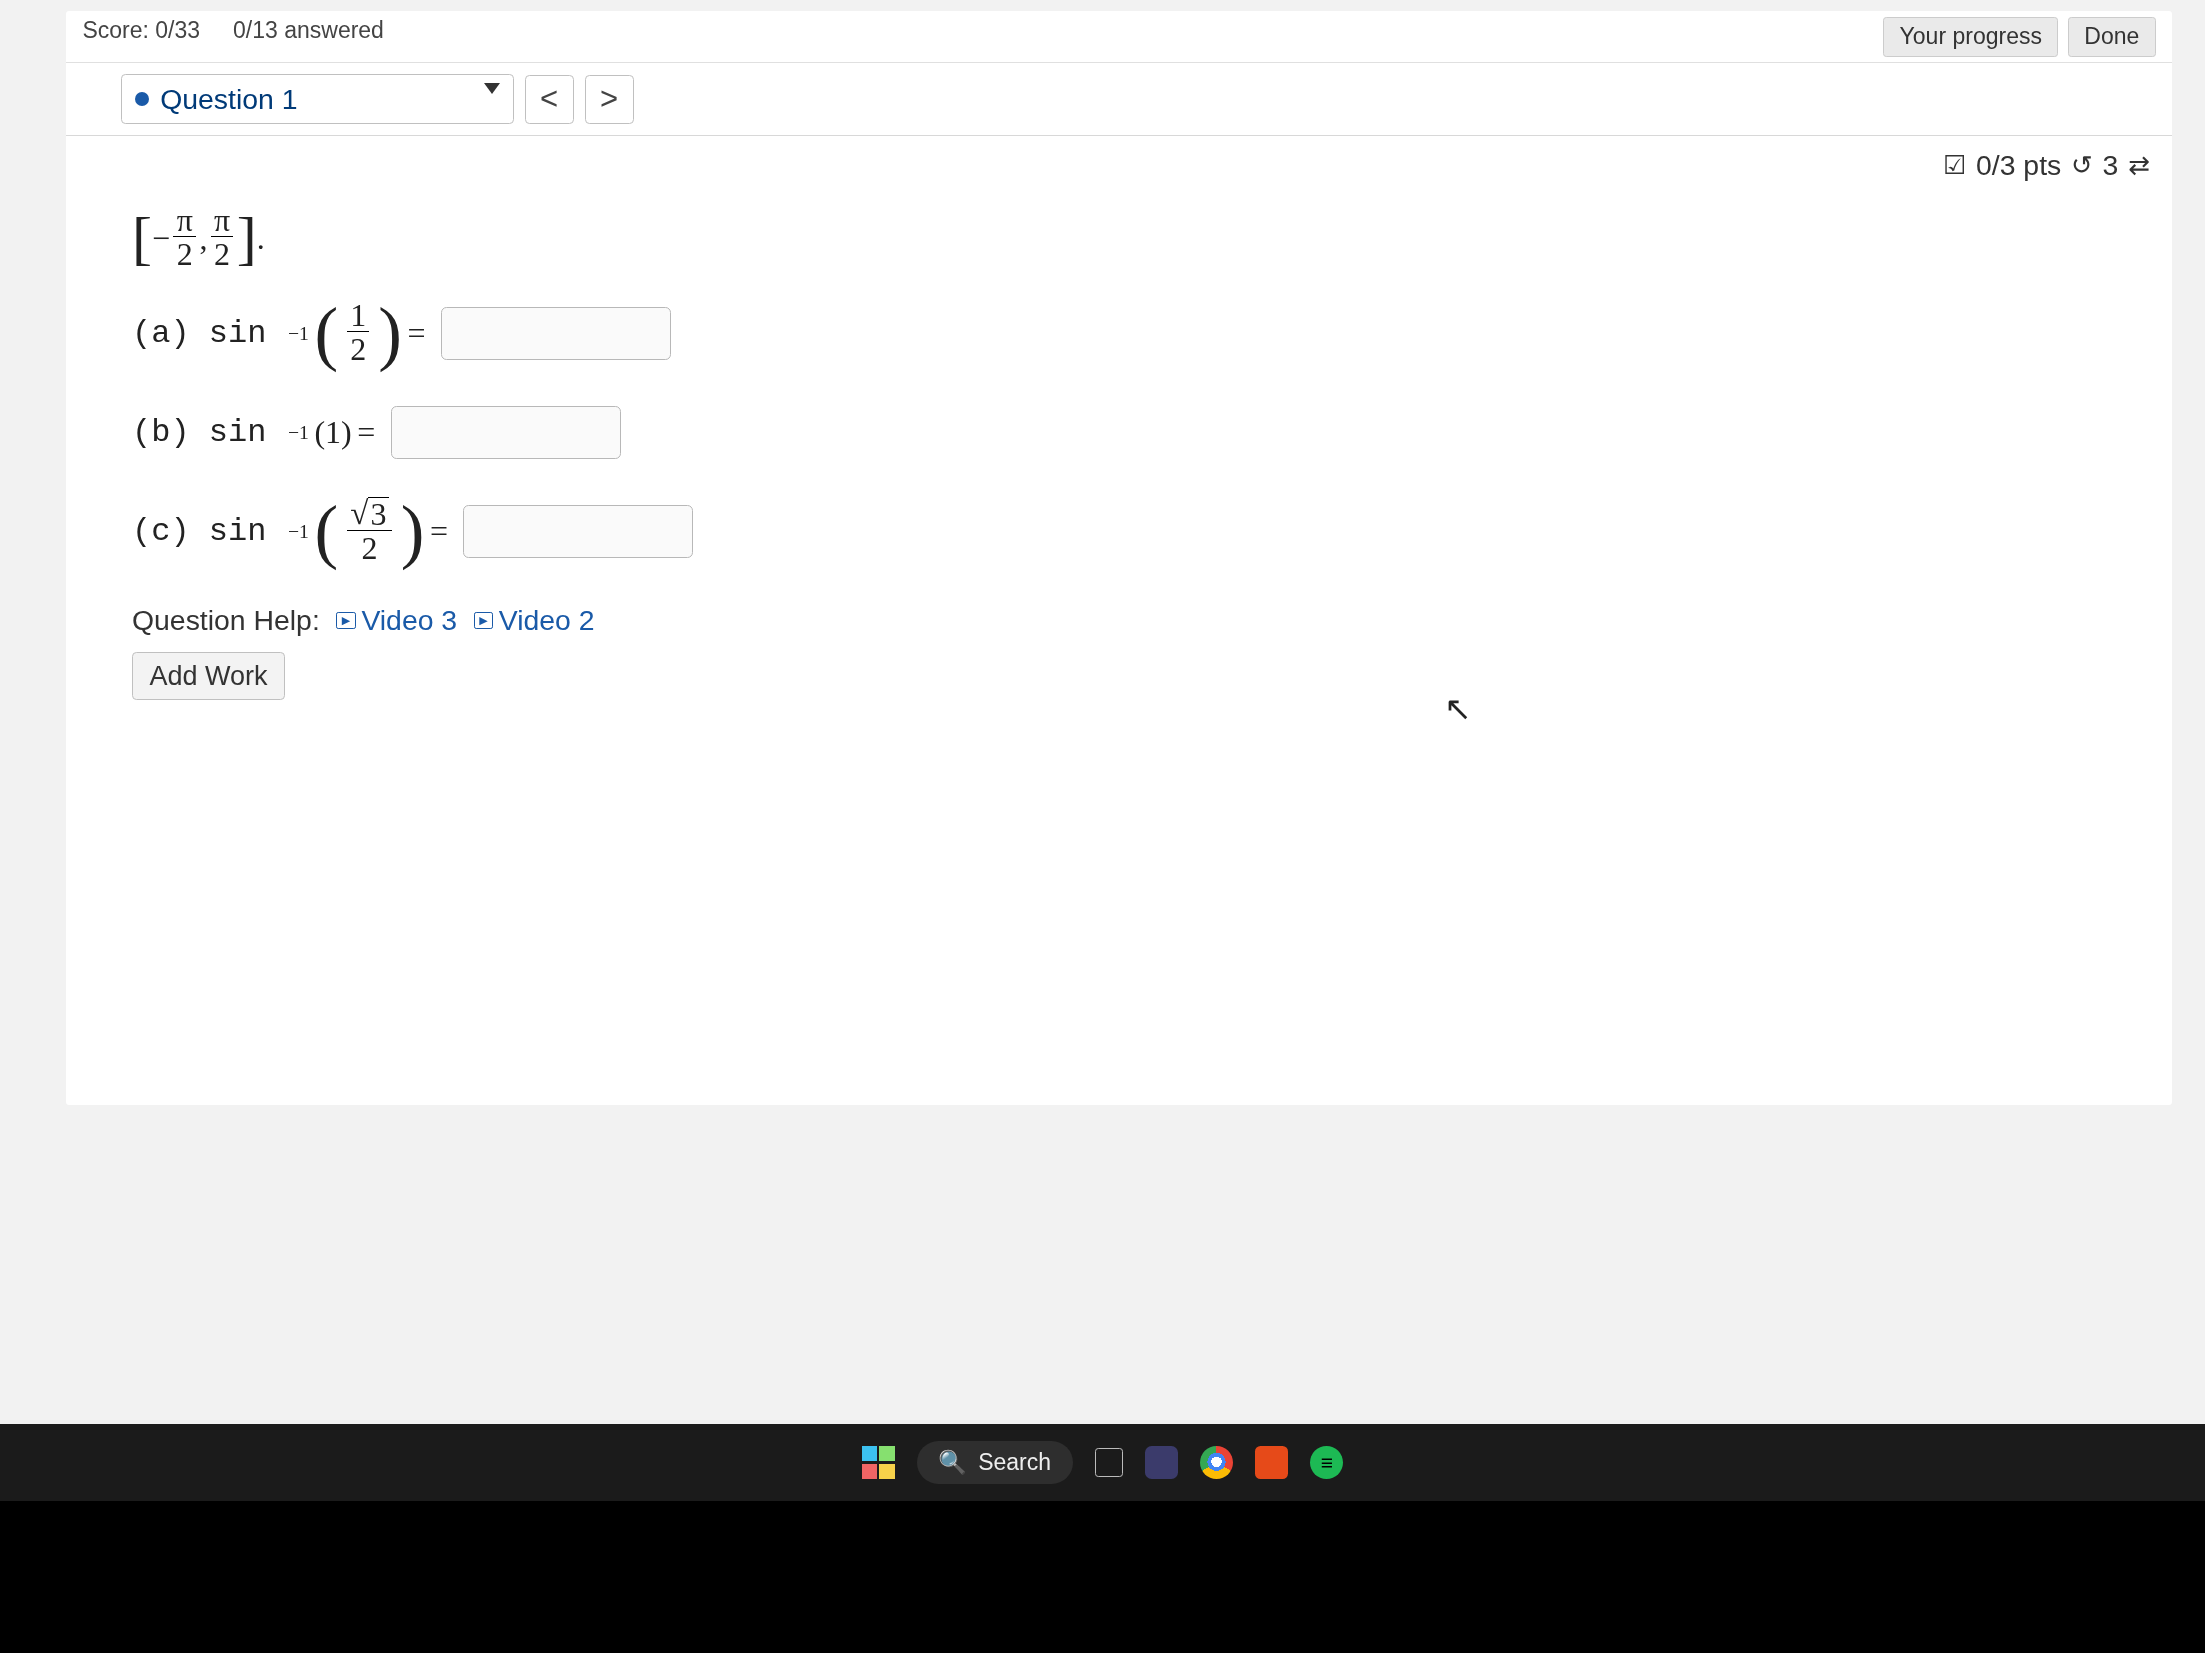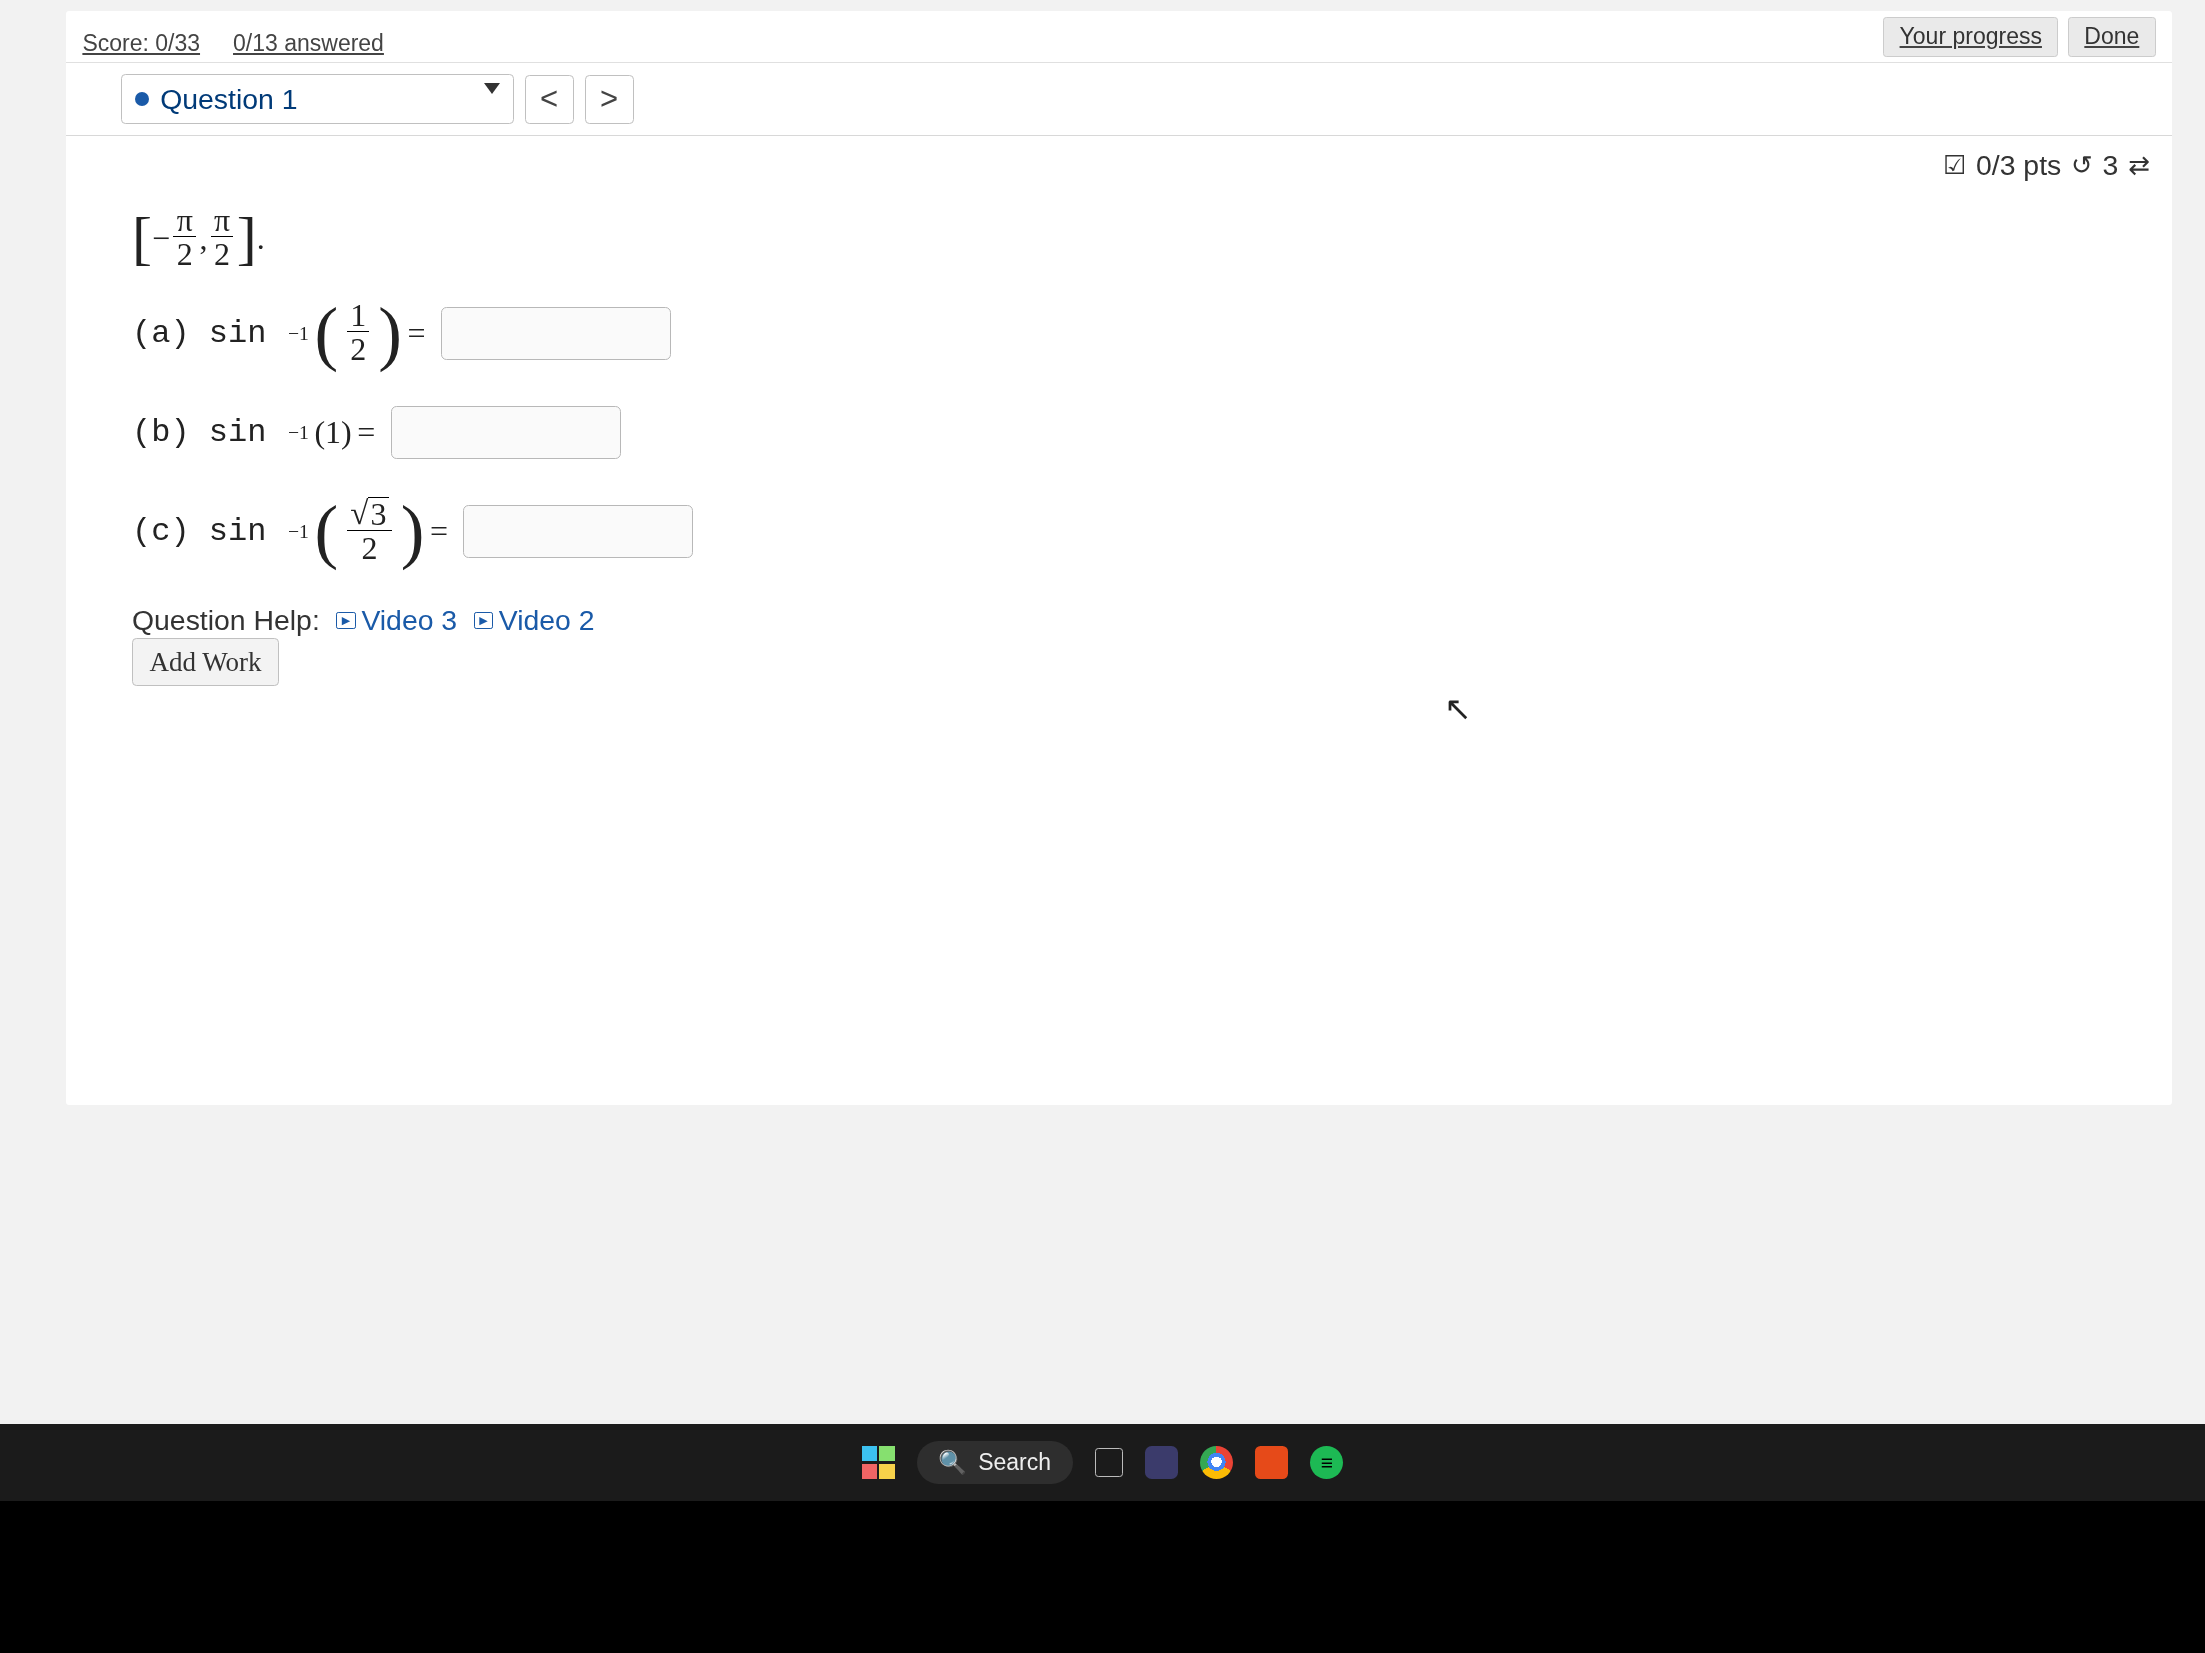--- a/index.html
+++ b/index.html
@@ -13,26 +13,25 @@
     }
     .content-area {
       background: #fff;
       margin: 11px 33px 0 66px;
       border-radius: 3.3px;
       min-height: 1094px;
       position: relative;
     }
     .top-bar {
       display: flex;
-      align-items: flex-end;
+      align-items: flex-start;
       padding: 5.5px 16.4px;
       font-size: 23px;
       color: #444;
       border-bottom: 0.5px solid #e0e0e0;
-      text-decoration: underline;
     }
     .score { margin-right: 33px; }
     .spacer { flex: 1; }
     .btn-bar {
       background: #eaeaea;
       border: 0.5px solid #ccc;
       border-radius: 3.3px;
       padding: 5.5px 15.3px;
       font-size: 23px;
       color: #333;
@@ -154,29 +153,28 @@
     }
     .play-icon {
       display: inline-flex;
       border: 1.1px solid #1a5aa8;
       width: 19.7px; height: 16.4px;
       align-items: center; justify-content: center;
       font-size: 11px;
       border-radius: 2.2px;
     }
     .add-work {
-      margin-top: 1px;
+      margin-top: 15px;
       border: 1.1px solid #c0c0c0;
       background: #f3f3f3;
       border-radius: 4.4px;
       padding: 7.7px 16.4px;
       font-size: 27px;
       color: #333;
       cursor: pointer;
-      font-family: Liberation Serif, serif;
     }
     .submit-btn {
       margin-top: 44px;
       background: linear-gradient(#2e7ed6, #145aa8);
       color: #fff;
       border: none;
       border-radius: 4.4px;
       padding: 12px 24px;
       font-size: 28.4px;
       cursor: pointer;

